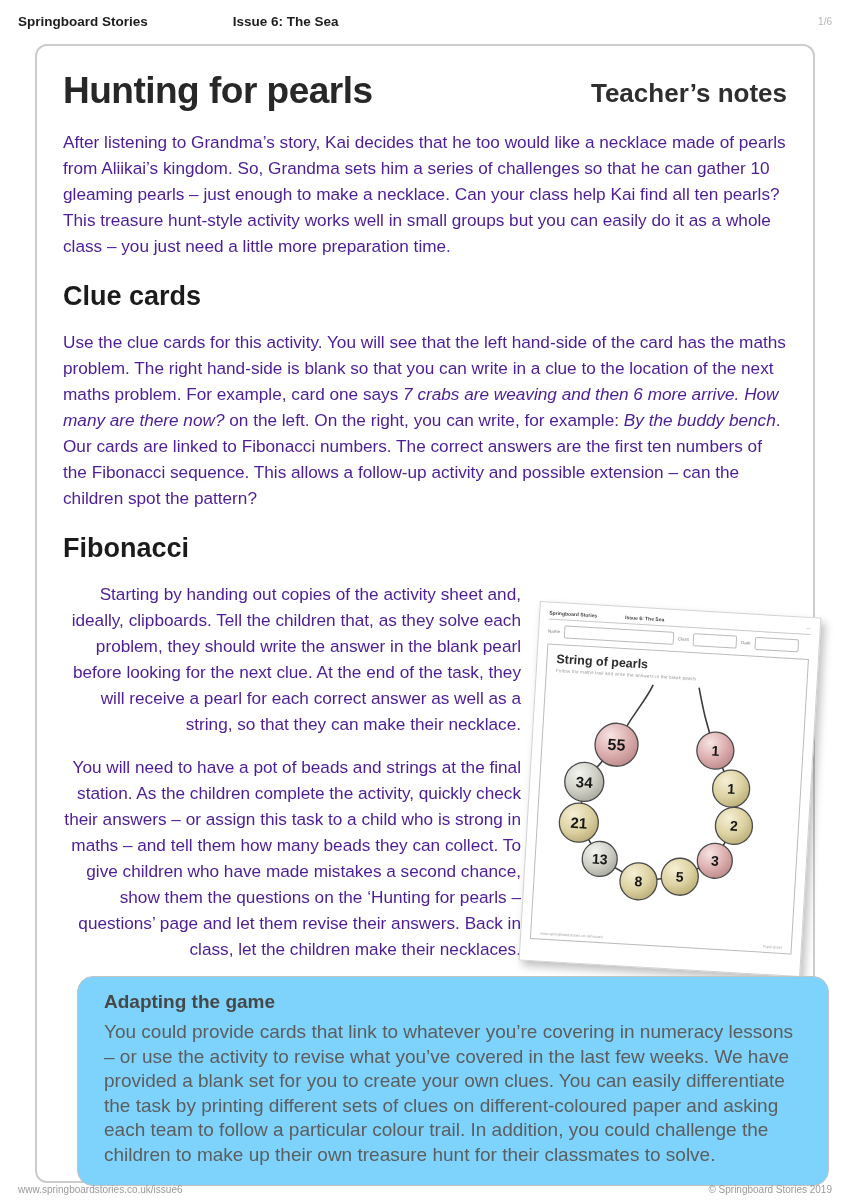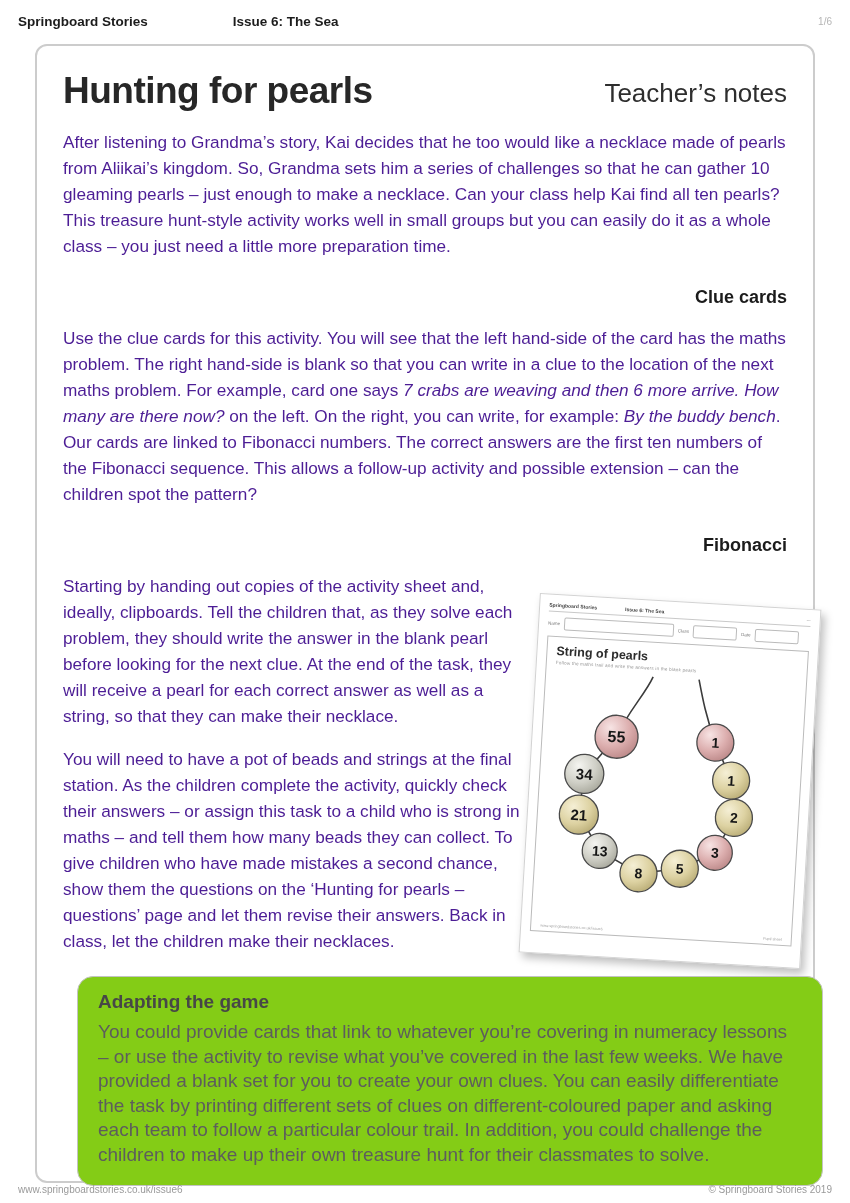--- a/index.html
+++ b/index.html
@@ -18,32 +18,32 @@
   .pagenum{margin-left:auto;font-size:10px;color:#b5b5b5;}
 
   
   .card{
     position:absolute;left:35px;top:44px;width:780px;height:1139px;
     border:2px solid #cccccc;border-radius:12px;background:#ffffff;
     box-sizing:border-box;padding:18px 26px 0 26px;
   }
   .title-row{display:flex;align-items:flex-end;justify-content:space-between;margin-top:6px;}
   .doc-title{font-size:37px;font-weight:bold;color:#272727;letter-spacing:-0.5px;}
-  .doc-subtitle{font-size:26px;font-weight:400;color:#2e2e2e;padding-bottom:3px;margin-left:36px;}
+  .doc-subtitle{font-size:26px;font-weight:700;color:#2e2e2e;padding-bottom:3px;margin-left:36px;}
 
   p.body{
     font-size:17.2px;line-height:26px;color:#4c1d95;margin:17px 0 0 0;
   }
   .italic{font-style:italic;}
   h2.section{
-    font-size:18px;font-weight:bold;color:#1b1b1b;margin:28px 0 0 0;text-align:right;
+    font-size:27px;font-weight:bold;color:#1b1b1b;margin:22px 0 0 0;
   }
 
   .activity-row{position:relative;}
-  .activity-row p.body{width:458px;}
+  .activity-row p.body{width:458px;text-align:right;}
 
   
   .worksheet{
     position:absolute;left:466px;top:28px;width:282px;height:360px;
     background:#ffffff;border:1px solid #d2d2d2;
     transform:rotate(3.4deg);transform-origin:50% 50%;
     box-shadow:4px 5px 9px rgba(0,0,0,0.25);
     box-sizing:border-box;padding:7px 9px;font-size:5px;color:#555;
   }
   .ws-head{display:flex;align-items:center;border-bottom:1px solid #c9c9c9;padding-bottom:3px;}
@@ -67,22 +67,22 @@
     display:flex;justify-content:space-between;font-size:3.8px;color:#a5a5a5;
   }
   .pearl-num{
     font-family:"Liberation Sans","DejaVu Sans",sans-serif;
     font-weight:bold;fill:#161616;
   }
 
   
   .adapt-box{
     position:absolute;left:40px;top:930px;width:702px;
-    background:#84cc16;border:1px solid #c3c3c3;border-radius:16px;
-    padding:14px 22px 18px 20px;
+    background:#7dd3fc;border:1px solid #c3c3c3;border-radius:16px;
+    padding:14px 22px 18px 26px;
   }
   .adapt-box h3{
     margin:0;font-size:19px;font-weight:bold;color:#474747;
   }
   .adapt-box p{
     margin:7px 0 0 0;font-size:19px;line-height:24.5px;color:#5d5d5d;
   }
 
   
   .page-footer{

